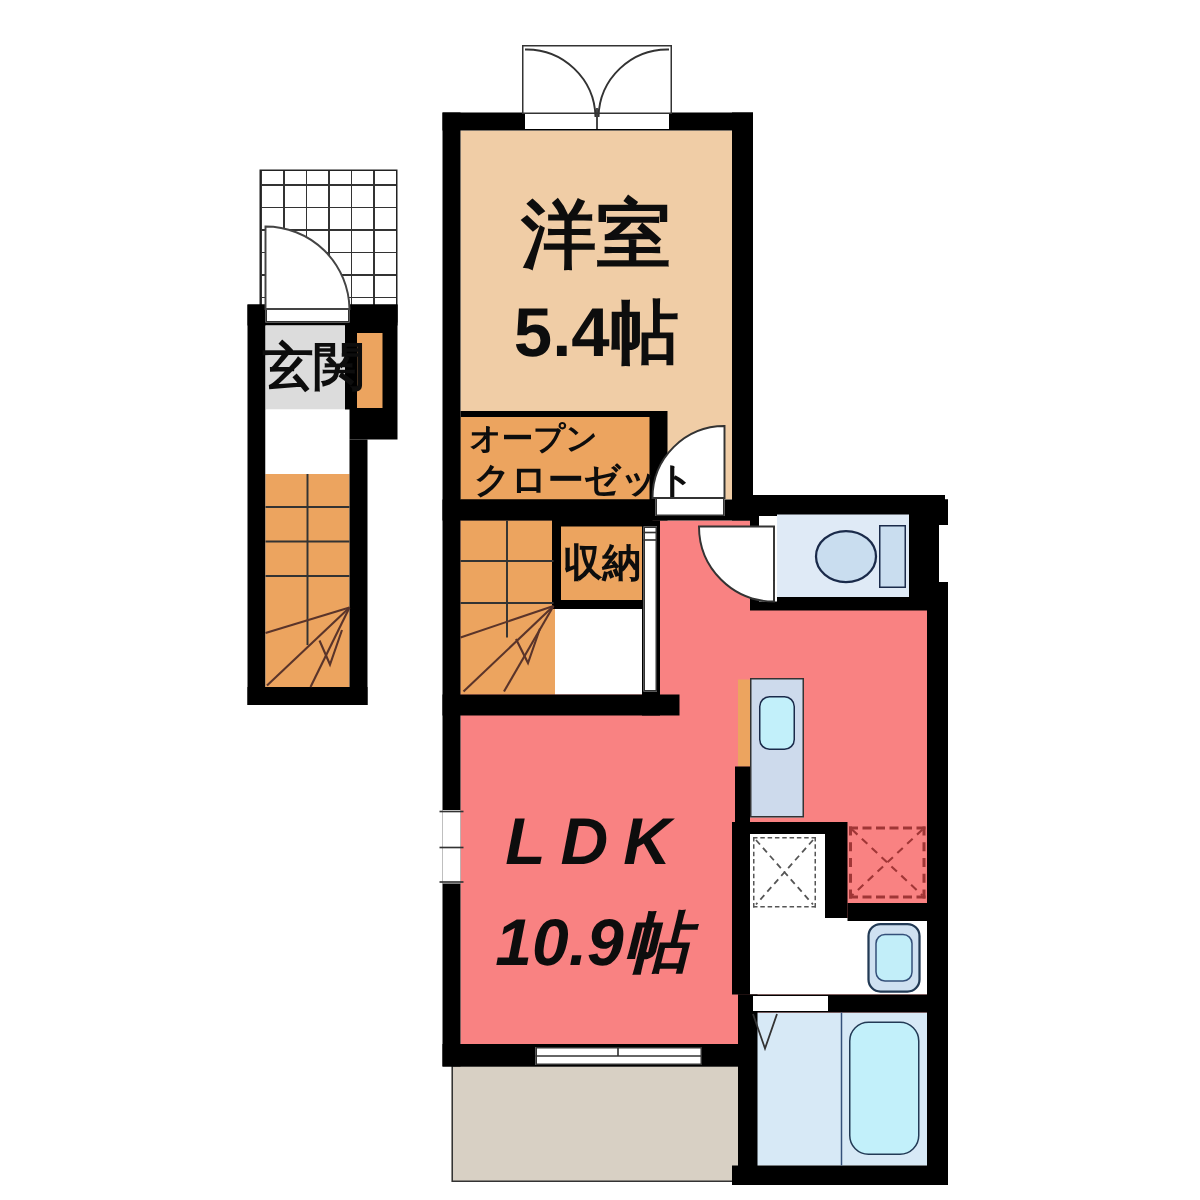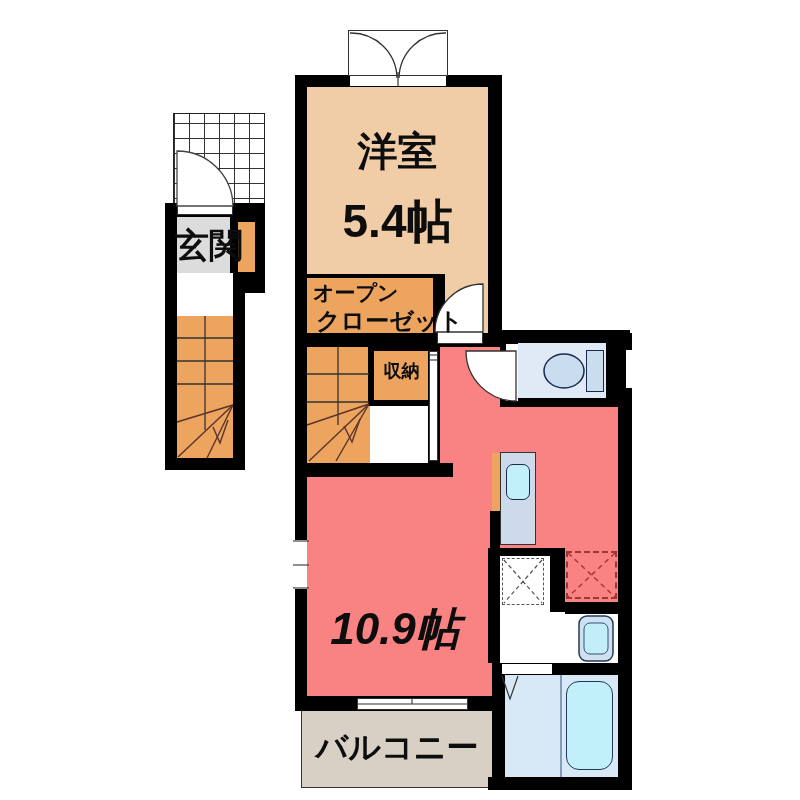--- a/index.html
+++ b/index.html
@@ -160,22 +160,22 @@
     <g stroke="#333" stroke-width="1.1">
       <line x1="357" y1="704" x2="468" y2="704"></line>
         <line x1="412" y1="698" x2="412" y2="704"></line>
     </g>
     <g stroke="#333" stroke-width="1.1">
       <line x1="429" y1="355" x2="438" y2="355"></line>
         <line x1="429" y1="360" x2="438" y2="360"></line>
     </g>
   </svg>
 
-  <div class="lbl" style="left:307px;top:130px;width:181px;font-size:40px">洋室</div>
+  <div class="lbl" style="left:307px;top:130px;width:181px;font-size:50px">洋室</div>
   <div class="lbl" style="left:300px;top:197px;width:195px;font-size:46px">5.4帖</div>
   <div class="lbl lbl-left" style="left:313px;top:282px;font-size:21px">オープン</div>
   <div class="lbl lbl-left" style="left:316px;top:308px;font-size:24px">クローゼット</div>
-  <div class="lbl" style="left:368px;top:362px;width:67px;font-size:18px">収納</div>
+  <div class="lbl" style="left:368px;top:362px;width:67px;font-size:26px">収納</div>
   <div class="lbl" style="left:175px;top:228px;width:58px;font-size:34px">玄関</div>
+  <div class="lbl" style="left:297px;top:539px;width:200px;font-size:44px;letter-spacing:10px;font-style:italic">LDK</div>
   <div class="lbl" style="left:290px;top:606px;width:210px;font-size:44px;font-style:italic">10.9帖</div>
-  <div class="lbl" style="left:301px;top:731px;width:192px;font-size:32px">バルコニー</div>
 
 </div>
 
 </body></html>

